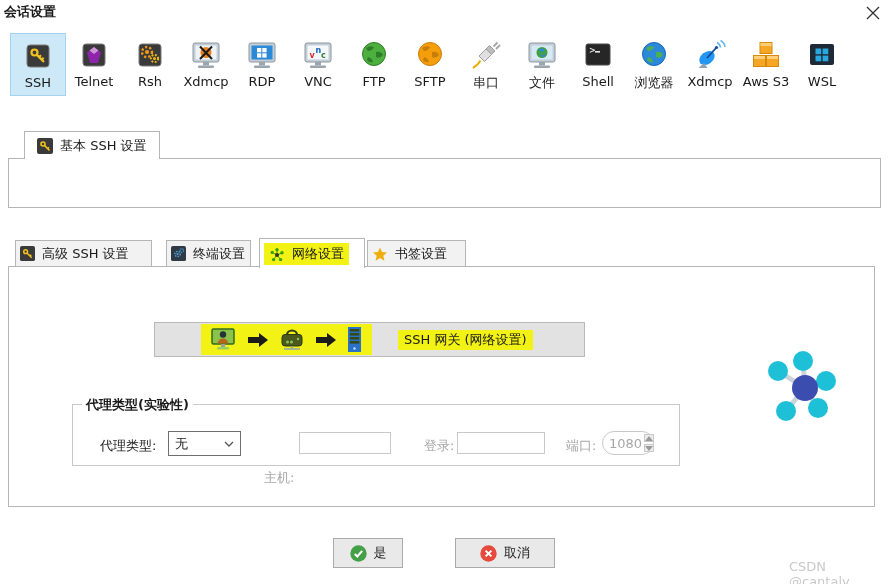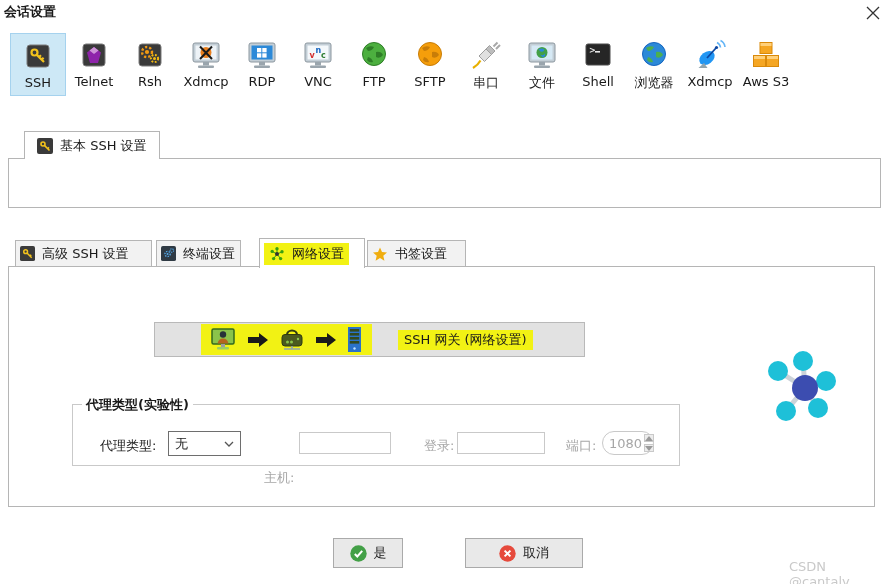--- a/index.html
+++ b/index.html
@@ -40,21 +40,21 @@
   .spinner.disabled { border-color:#c9c9c9;border-radius:12px; }
   .spinner.disabled .sval { color:#a6a6a6; }
   .spinner.disabled .sbtn { background:#ececec; border-color:#c9c9c9; }
   .spinner.disabled .tri-up { border-bottom-color:#9a9a9a; }
   .spinner.disabled .tri-down { border-top-color:#9a9a9a; }
 
   
   .tab2 { height:26px; top:240px; background:#f2f2f2; border:1px solid #b5b5b5; border-bottom:none; display:flex; align-items:center; gap:7px; padding:0 4px; z-index:2; cursor:pointer; }
   .tab2.active { top:238px; height:30px; background:#fff; z-index:4; }
   .hl { background:#f2f214; }
-  .tab2 .hlwrap { display:flex; align-items:center; gap:7px; padding:2px 5px; }
+  .tab2 .hlwrap { display:flex; align-items:flex-end; gap:7px; padding:2px 5px; }
 
   .main-panel { left:8px; top:266px; width:867px; height:241px; border:1px solid #b5b5b5; background:#fff; z-index:1; }
 
   
   .gw-btn { left:154px; top:322px; width:431px; height:35px; background:#e2e2e2; border:1px solid #b9b9b9; display:flex; align-items:center; padding-left:46px; cursor:pointer; z-index:5; }
   .gw-icons { display:flex; align-items:center; gap:11px; padding:2px 10px; }
   .gw-text { margin-left:26px; padding:1px 6px; white-space:nowrap; }
 
   
   .proxy-box { left:72px; top:404px; width:608px; height:62px; border:1px solid #c9c9c9; z-index:5; }
@@ -235,20 +235,32 @@
           </g>
           <g fill="#ffd07a">
             <rect x="10.5" y="4" width="11" height="3"></rect>
             <rect x="4" y="17" width="11" height="3"></rect>
             <rect x="17" y="17" width="11" height="3"></rect>
           </g>
         </svg>
       <span class="plabel">Aws S3</span>
     </div>
 
+    <div class="proto">
+      <svg class="pi" viewBox="0 0 32 32">
+          <rect x="4" y="5" width="24" height="21" rx="2" fill="#1e2a36"></rect>
+          <g fill="#29a8e0">
+            <rect x="9.5" y="9.5" width="5.7" height="5.7"></rect>
+            <rect x="16.6" y="9.5" width="5.7" height="5.7"></rect>
+            <rect x="9.5" y="16.6" width="5.7" height="5.7"></rect>
+            <rect x="16.6" y="16.6" width="5.7" height="5.7"></rect>
+          </g>
+        </svg>
+      <span class="plabel">WSL</span>
+    </div>
   </div>
 
   <div class="abs tab1">
     <svg width="16" height="16" viewBox="0 0 16 16">
         <rect width="16" height="16" rx="2" fill="#3a3a3a"></rect>
         <circle cx="6" cy="6" r="2" fill="none" stroke="#f2c21c" stroke-width="1.6"></circle>
         <path d="M7.4,7.4 L12.5,12.5 M10.6,10.6 L12,9.4" stroke="#f2c21c" stroke-width="1.6" fill="none"></path>
       </svg>
     <span>基本 SSH 设置</span>
   </div>
@@ -282,21 +294,21 @@
   </div>
 
   <div class="abs tab2" style="left:15px; width:137px;">
     <svg width="15" height="15" viewBox="0 0 16 16">
         <rect width="16" height="16" rx="2" fill="#3a3a3a"></rect>
         <circle cx="6" cy="6" r="2" fill="none" stroke="#f2c21c" stroke-width="1.6"></circle>
         <path d="M7.4,7.4 L12.5,12.5 M10.6,10.6 L12,9.4" stroke="#f2c21c" stroke-width="1.6" fill="none"></path>
       </svg>
     <span>高级 SSH 设置</span>
   </div>
-  <div class="abs tab2" style="left:156px; width:85px;font-family:Liberation Serif, serif;">
+  <div class="abs tab2" style="left:166px; width:85px;font-family:Liberation Serif, serif;">
     <svg width="15" height="15" viewBox="0 0 16 16">
         <rect width="16" height="16" rx="2" fill="#2f3a44"></rect>
         <circle cx="7" cy="8.5" r="2.8" fill="none" stroke="#53a7e8" stroke-width="1.5" stroke-dasharray="1.5 1.3"></circle>
         <circle cx="7" cy="8.5" r="1.1" fill="#53a7e8"></circle>
         <circle cx="11.5" cy="4.8" r="1.9" fill="none" stroke="#53a7e8" stroke-width="1.2" stroke-dasharray="1.2 1"></circle>
       </svg>
     <span>终端设置</span>
   </div>
   <div class="abs tab2 active" style="left:259px; width:106px; padding:0 4px;">
     <span class="hlwrap hl">
@@ -411,21 +423,21 @@
     <circle cx="42" cy="38" r="13" fill="#3c4db0"></circle>
   </svg>
 
   <div class="abs fbtn" style="left:333px; width:70px;">
     <svg width="17" height="17" viewBox="0 0 17 17">
         <circle cx="8.5" cy="8.5" r="8.2" fill="#43a047"></circle>
         <path d="M4.8,9 L7.3,11.5 L12.2,5.8" stroke="#fff" stroke-width="2" fill="none"></path>
       </svg>
     <span>是</span>
   </div>
-  <div class="abs fbtn" style="left:455px; width:118px;margin-left:10px;">
+  <div class="abs fbtn" style="left:455px; width:100px;">
     <svg width="17" height="17" viewBox="0 0 17 17">
         <circle cx="8.5" cy="8.5" r="8.2" fill="#e64a3c"></circle>
         <path d="M5.6,5.6 L11.4,11.4 M11.4,5.6 L5.6,11.4" stroke="#fff" stroke-width="2"></path>
       </svg>
     <span>取消</span>
   </div>
 
   <div class="abs watermark">CSDN @cantaly</div>
 </div>
 

